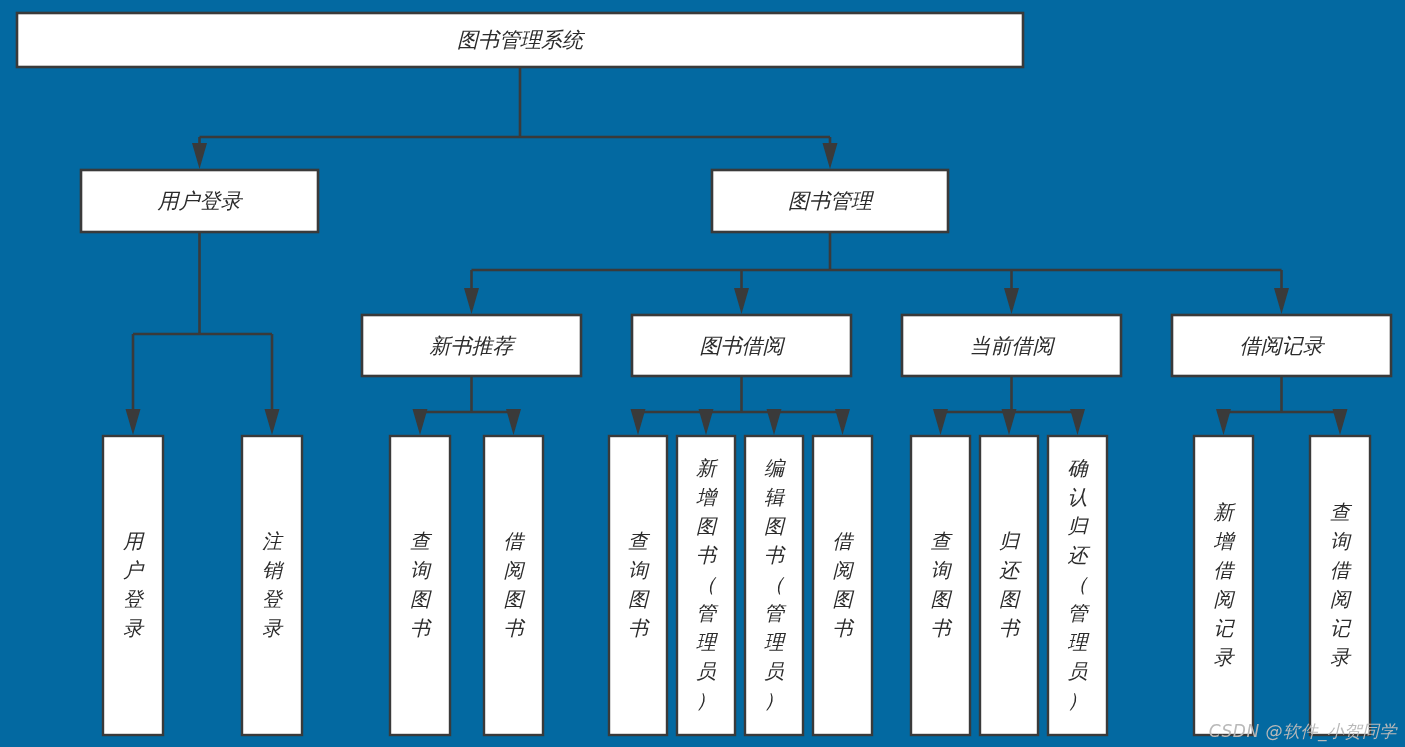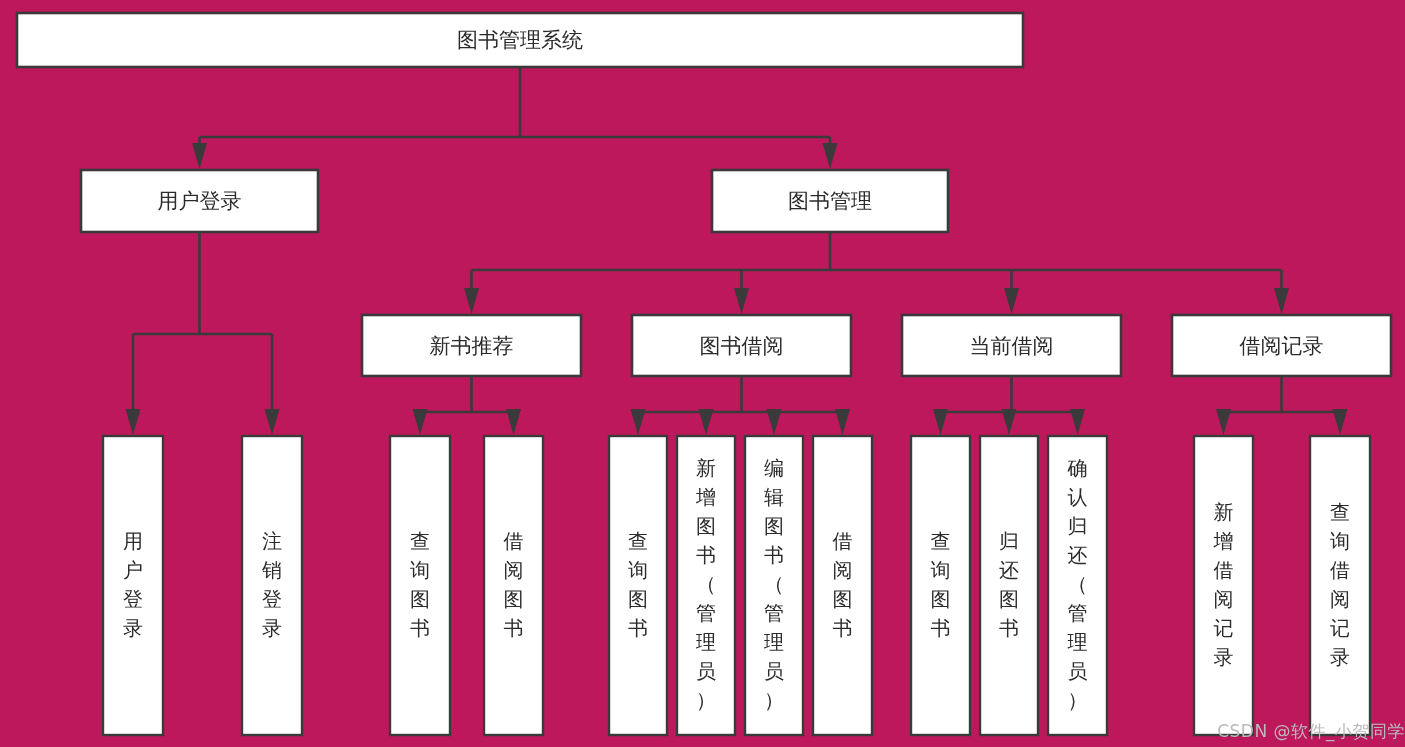--- a/index.html
+++ b/index.html
@@ -8,22 +8,23 @@
     padding: 0;
     background: #ffffff;
   }
   body {
     font-family: "DejaVu Sans", "Liberation Sans", sans-serif;
   }
   #diagram-root {
     position: relative;
     width: 1405px;
     height: 747px;
-    background: #be185d;
+    background: #0369a1;
     overflow: hidden;
+    font-style: italic;
   }
   svg#tree-svg {
     position: absolute;
     left: 0;
     top: 0;
     width: 1405px;
     height: 747px;
     display: block;
   }
   .node-box {
@@ -51,21 +52,21 @@
     dominant-baseline: middle;
   }
   .node-label.horizontal {
     font-size: 21px;
   }
   .node-label.vertical-char {
     font-size: 20px;
   }
   .watermark-text {
     position: absolute;
-    right: 0;
+    right: 8px;
     bottom: 4px;
     font-size: 17px;
     color: #b9b9b9;
     font-family: "DejaVu Sans", "Liberation Sans", sans-serif;
     white-space: nowrap;
     letter-spacing: 0.5px;
     margin-left: 24px;
   }
 </style>
 </head>

